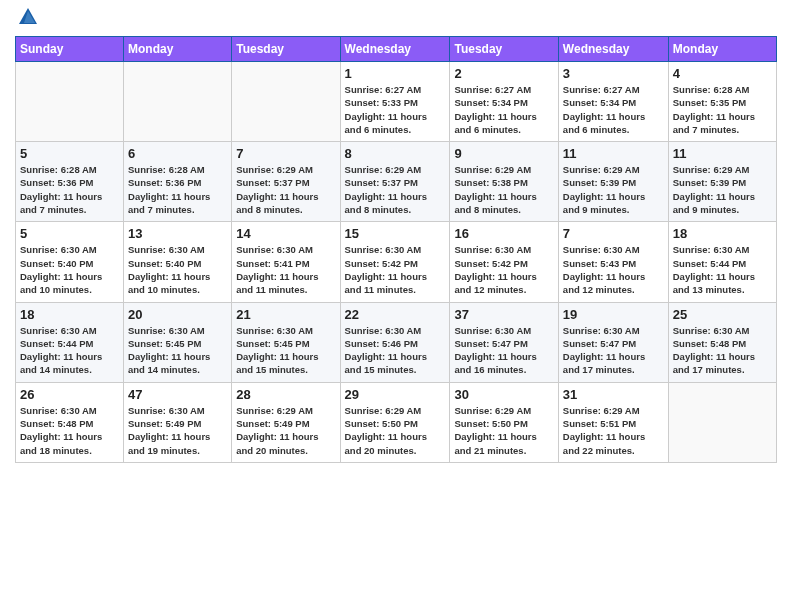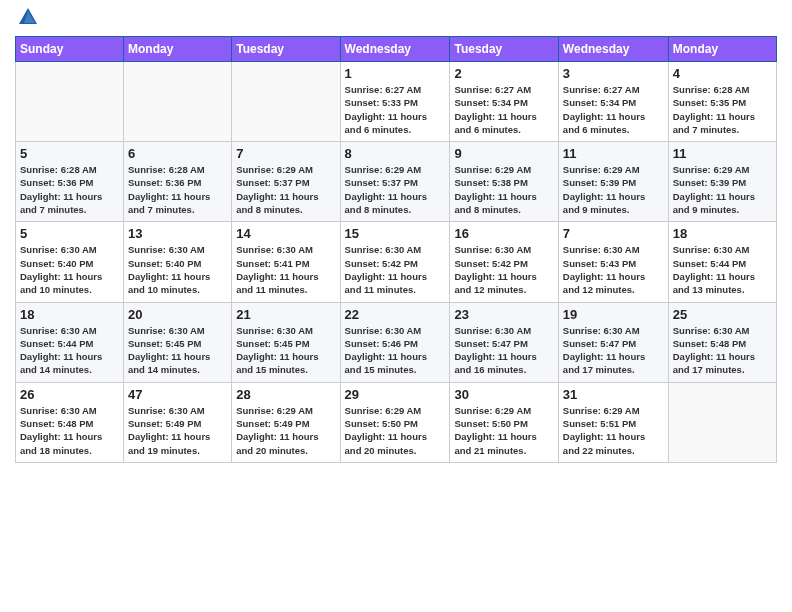--- a/index.html
+++ b/index.html
@@ -228,21 +228,21 @@
           </td>
           <td>
             <div class="day-number">21</div>
             <div class="day-info">Sunrise: 6:30 AM<br>Sunset: 5:45 PM<br>Daylight: 11 hours and 15 minutes.</div>
           </td>
           <td>
             <div class="day-number">22</div>
             <div class="day-info">Sunrise: 6:30 AM<br>Sunset: 5:46 PM<br>Daylight: 11 hours and 15 minutes.</div>
           </td>
           <td>
-            <div class="day-number">23</div>
+            <div class="day-number">37</div>
             <div class="day-info">Sunrise: 6:30 AM<br>Sunset: 5:47 PM<br>Daylight: 11 hours and 16 minutes.</div>
           </td>
           <td>
             <div class="day-number">19</div>
             <div class="day-info">Sunrise: 6:30 AM<br>Sunset: 5:47 PM<br>Daylight: 11 hours and 17 minutes.</div>
           </td>
           <td>
             <div class="day-number">25</div>
             <div class="day-info">Sunrise: 6:30 AM<br>Sunset: 5:48 PM<br>Daylight: 11 hours and 17 minutes.</div>
           </td>

